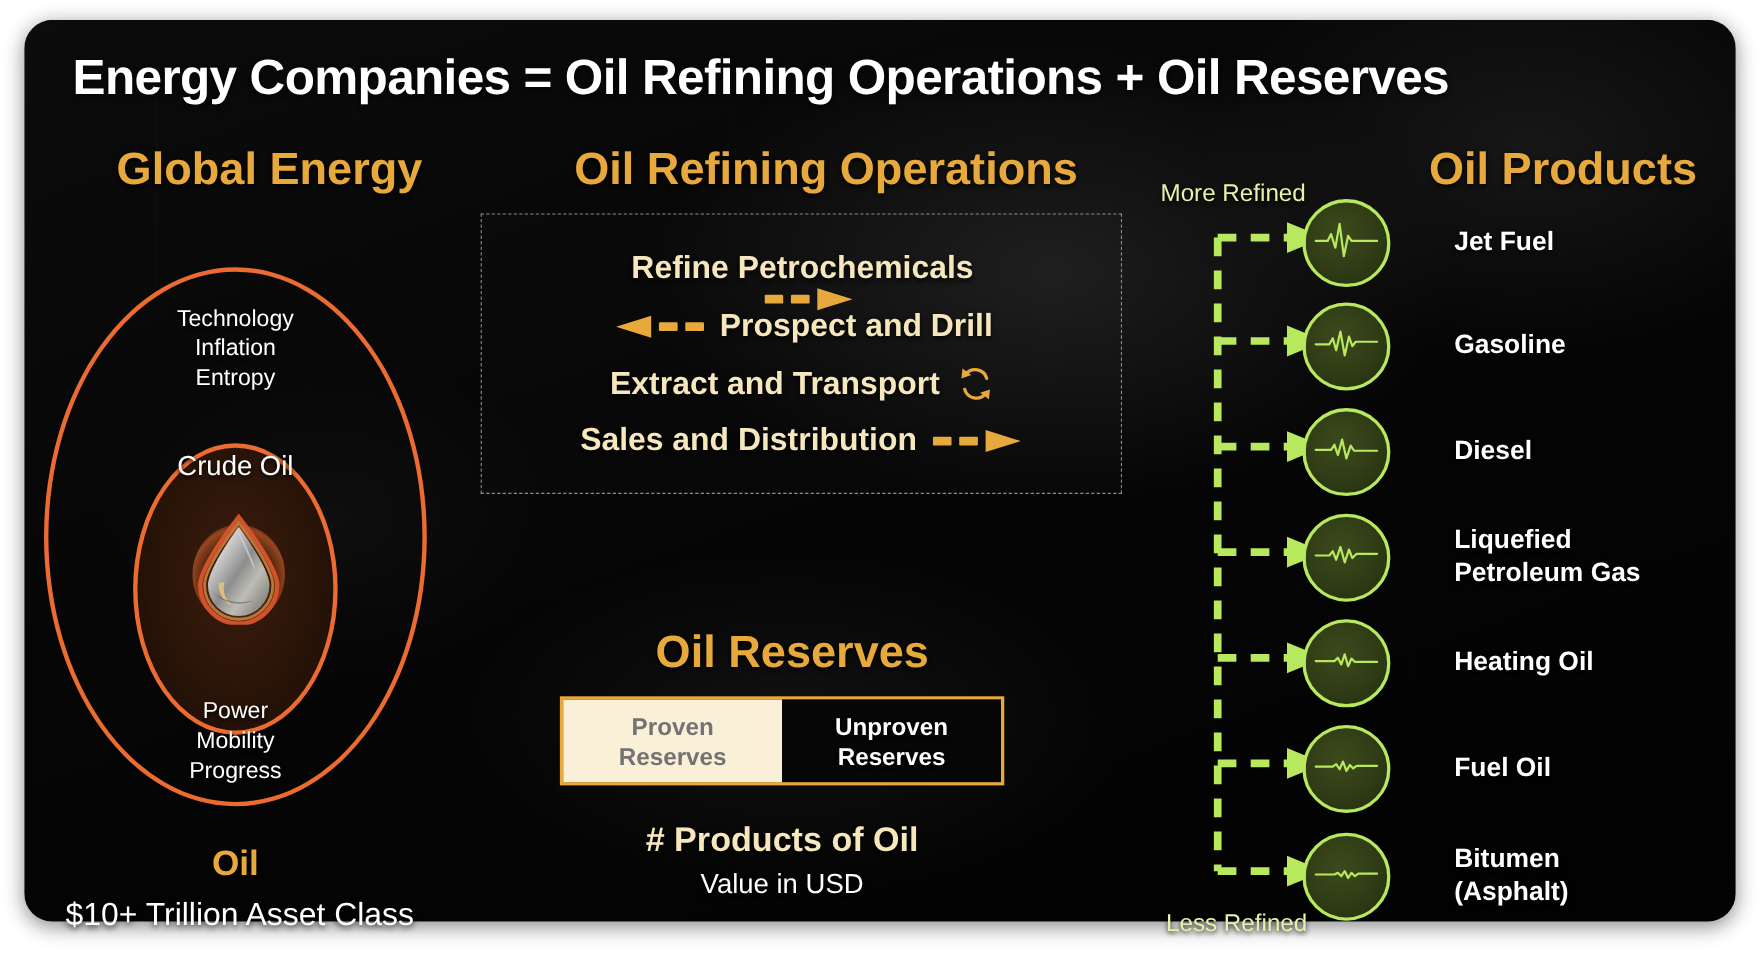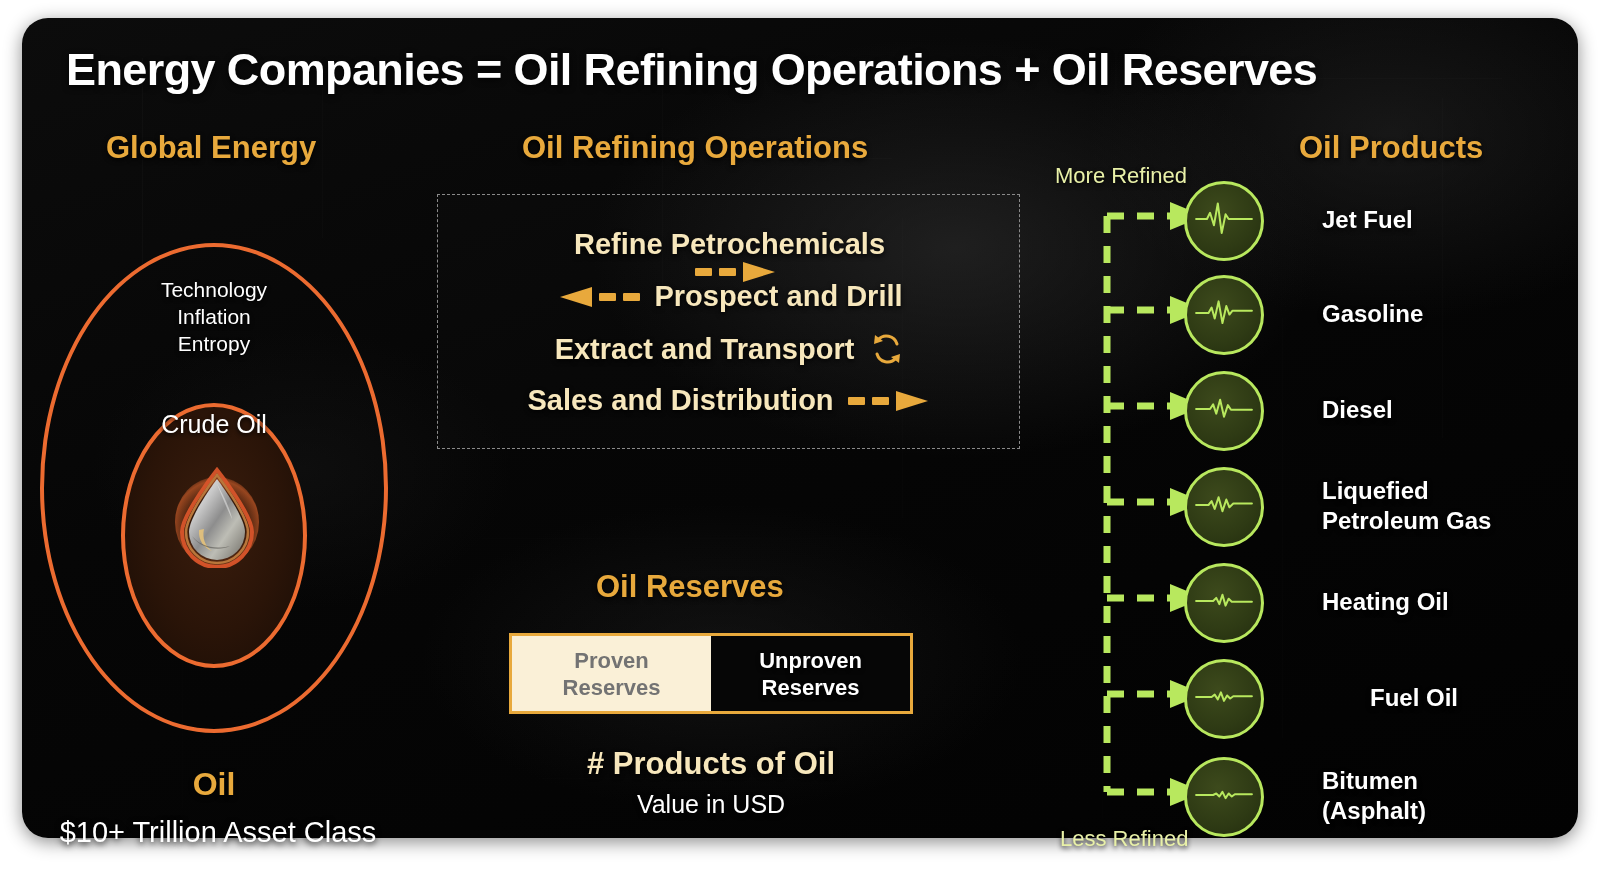--- a/index.html
+++ b/index.html
@@ -40,21 +40,21 @@
 
   
   .title {
     position: absolute; left: 44px; top: 26px;
     font-size: 45px; font-weight: bold; color: #ffffff;
     letter-spacing: -0.6px; white-space: nowrap;
     text-shadow: 0 2px 6px rgba(0,0,0,0.8);
   }
   .colhead {
     position: absolute;
-    font-size: 31px; font-weight: bold; color: #E8A93C;
+    font-size: 41px; font-weight: bold; color: #E8A93C;
     white-space: nowrap;
     text-shadow: 0 2px 5px rgba(0,0,0,0.9);
   }
   #head-global   { left: 84px;   top: 112px; }
   #head-refining { left: 500px;  top: 112px; }
   #head-products { left: 1277px; top: 112px; }
   #head-reserves { left: 574px;  top: 551px; }
 
   
   .oval {
@@ -198,20 +198,25 @@
 
     <div class="oval" id="oval-outer"></div>
     <div class="oval" id="oval-inner"></div>
 
     <div class="ovaltext" id="oval-top-text">
       <div>Technology</div>
       <div>Inflation</div>
       <div>Entropy</div>
     </div>
 
+    <div class="ovaltext" id="oval-bottom-text">
+      <div>Power</div>
+      <div>Mobility</div>
+      <div>Progress</div>
+    </div>
 
     <div id="oval-core-label">Crude Oil</div>
 
     <div id="droplet">
       <svg width="86" height="102" viewBox="0 0 86 102">
         <defs>
           <linearGradient id="dropMetal" x1="0" y1="0" x2="1" y2="1">
             <stop offset="0%" stop-color="#f2f2f2"></stop>
             <stop offset="28%" stop-color="#c9c9c9"></stop>
             <stop offset="50%" stop-color="#8d8d8d"></stop>
@@ -395,21 +400,21 @@
             </svg></span>
         </div>
         <div class="prod-name" style="top: 569px;">
           <div>Heating Oil</div>
         </div>
         <div class="prod-circle" style="left: 1162px; top: 641px;">
           <span><svg width="62" height="44" viewBox="0 0 80 44">
               <path d="M4,22 H24 L28,19 L32,25 L36,16 L40,27 L44,20 L48,24 L52,21 H76" fill="none" stroke="#B8E85E" stroke-width="2.6" stroke-linecap="round" stroke-linejoin="round"></path>
             </svg></span>
         </div>
-        <div class="prod-name" style="top: 665px; margin-left: 48px;">
+        <div class="prod-name" style="top: 665px;">
           <div>Fuel Oil</div>
         </div>
         <div class="prod-circle" style="left: 1162px; top: 739px;">
           <span><svg width="62" height="44" viewBox="0 0 80 44">
               <path d="M4,22 H26 L30,20 L34,24 L38,18 L42,26 L46,20 L50,24 L54,21 H76" fill="none" stroke="#B8E85E" stroke-width="2.6" stroke-linecap="round" stroke-linejoin="round"></path>
             </svg></span>
         </div>
         <div class="prod-name" style="top: 748px;">
           <div>Bitumen</div>
           <div>(Asphalt)</div>

